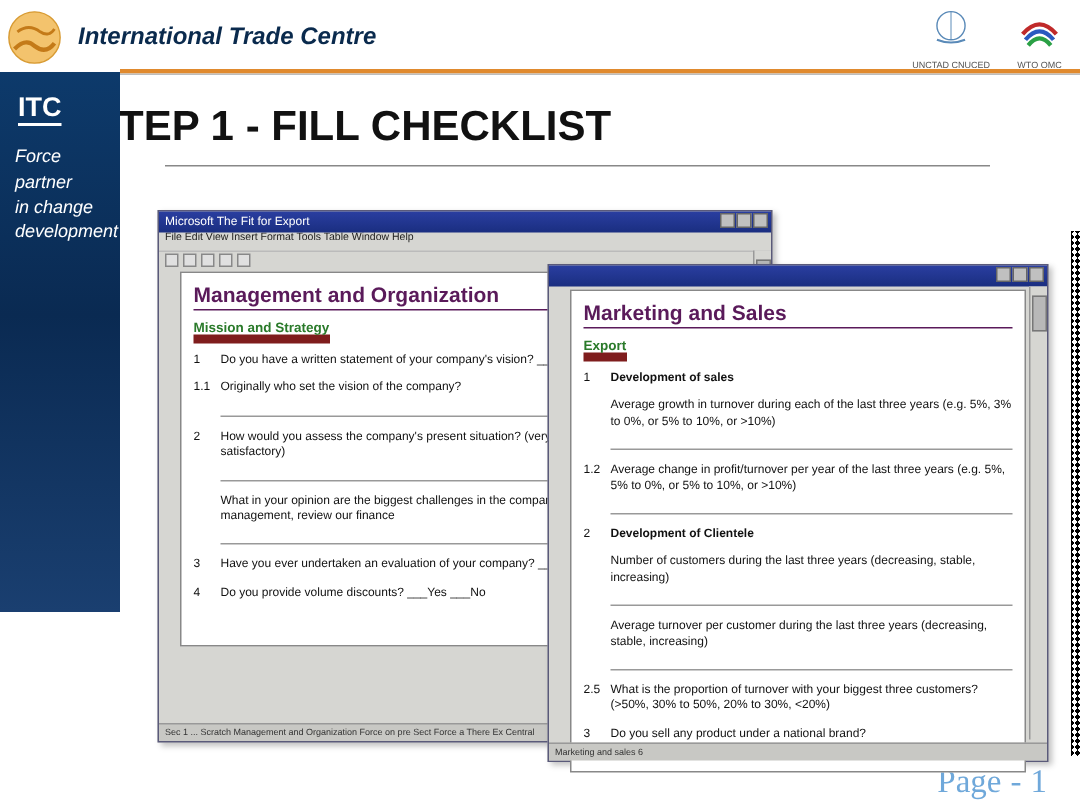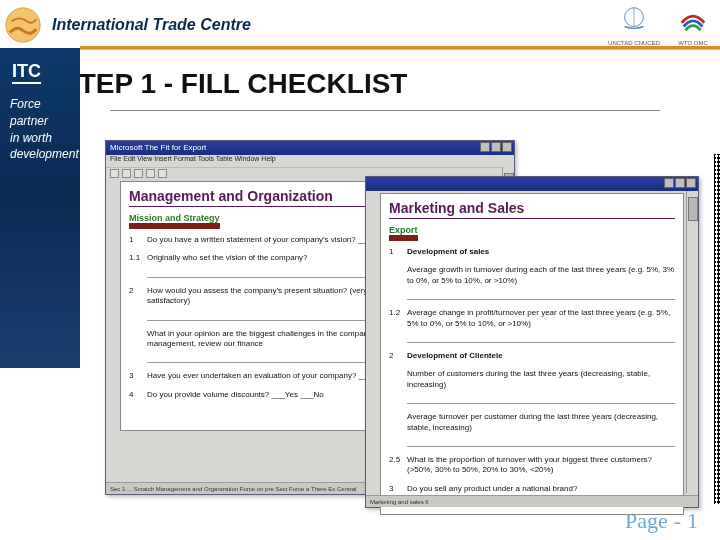--- a/index.html
+++ b/index.html
@@ -18,21 +18,21 @@
 
   .hr-orange { height: 3px; background: #e08a2e; margin-left: 80px; }
   .hr-thin { height: 1px; background: #bdbdbd; margin-left: 80px; }
 
   
   .main-heading { font-size: 28px; font-weight: bold; color: #111; margin: 18px 0 10px 60px; }
 
   .hr-under-heading { height: 1px; background: #888; margin: 0 60px 6px 110px; }
 
   
-  .sidebar { position: absolute; left: 0; top: 48px; width: 80px; height: 320px; background: linear-gradient(180deg,#0d3a6b 0%,#0a2a52 45%,#1a3f70 100%); }
+  .sidebar { position: absolute; left: 0; top: 48px; width: 80px; height: 360px; background: linear-gradient(180deg,#0d3a6b 0%,#0a2a52 45%,#1a3f70 100%); }
   .sidebar .itc-mark { margin: 14px 0 0 12px; }
   .sidebar .itc-text { color:#fff; font-size:18px; font-weight:bold; line-height:1; border-bottom:2px solid #fff; display:inline-block; padding-bottom:2px; }
   .sidebar .tagline { color:#fff; font-style: italic; font-size: 12px; line-height:1.4; margin: 12px 10px; }
 
   
   .workspace { position: absolute; left: 105px; top: 140px; width: 600px; height: 370px; }
 
   .doc-window { position: absolute; border: 1px solid #5a5a7a; background: #d6d6d2; box-shadow: 2px 2px 4px rgba(0,0,0,0.25); font-size: 9px; }
   .doc-titlebar { height: 14px; background: linear-gradient(#2a3ea0,#1a2e80); color:#fff; font-size:8px; line-height:14px; padding-left:4px; position:relative; }
   .doc-titlebar .win-btns { position:absolute; right:2px; top:1px; display:flex; gap:1px; }
@@ -100,21 +100,21 @@
 </div>
 <div class="hr-orange"></div>
 <div class="hr-thin"></div>
 
 <div class="sidebar">
   <div class="itc-mark">
     <span class="itc-text">ITC</span>
   </div>
   <div class="tagline">
     <div>Force partner</div>
-    <div>in worth</div>
+    <div>in change</div>
     <div>development</div>
   </div>
 </div>
 
 <div class="main-heading">STEP 1 - FILL CHECKLIST</div>
 <div class="hr-under-heading"></div>
 
 <div class="checker"></div>
 
 <div class="workspace">

